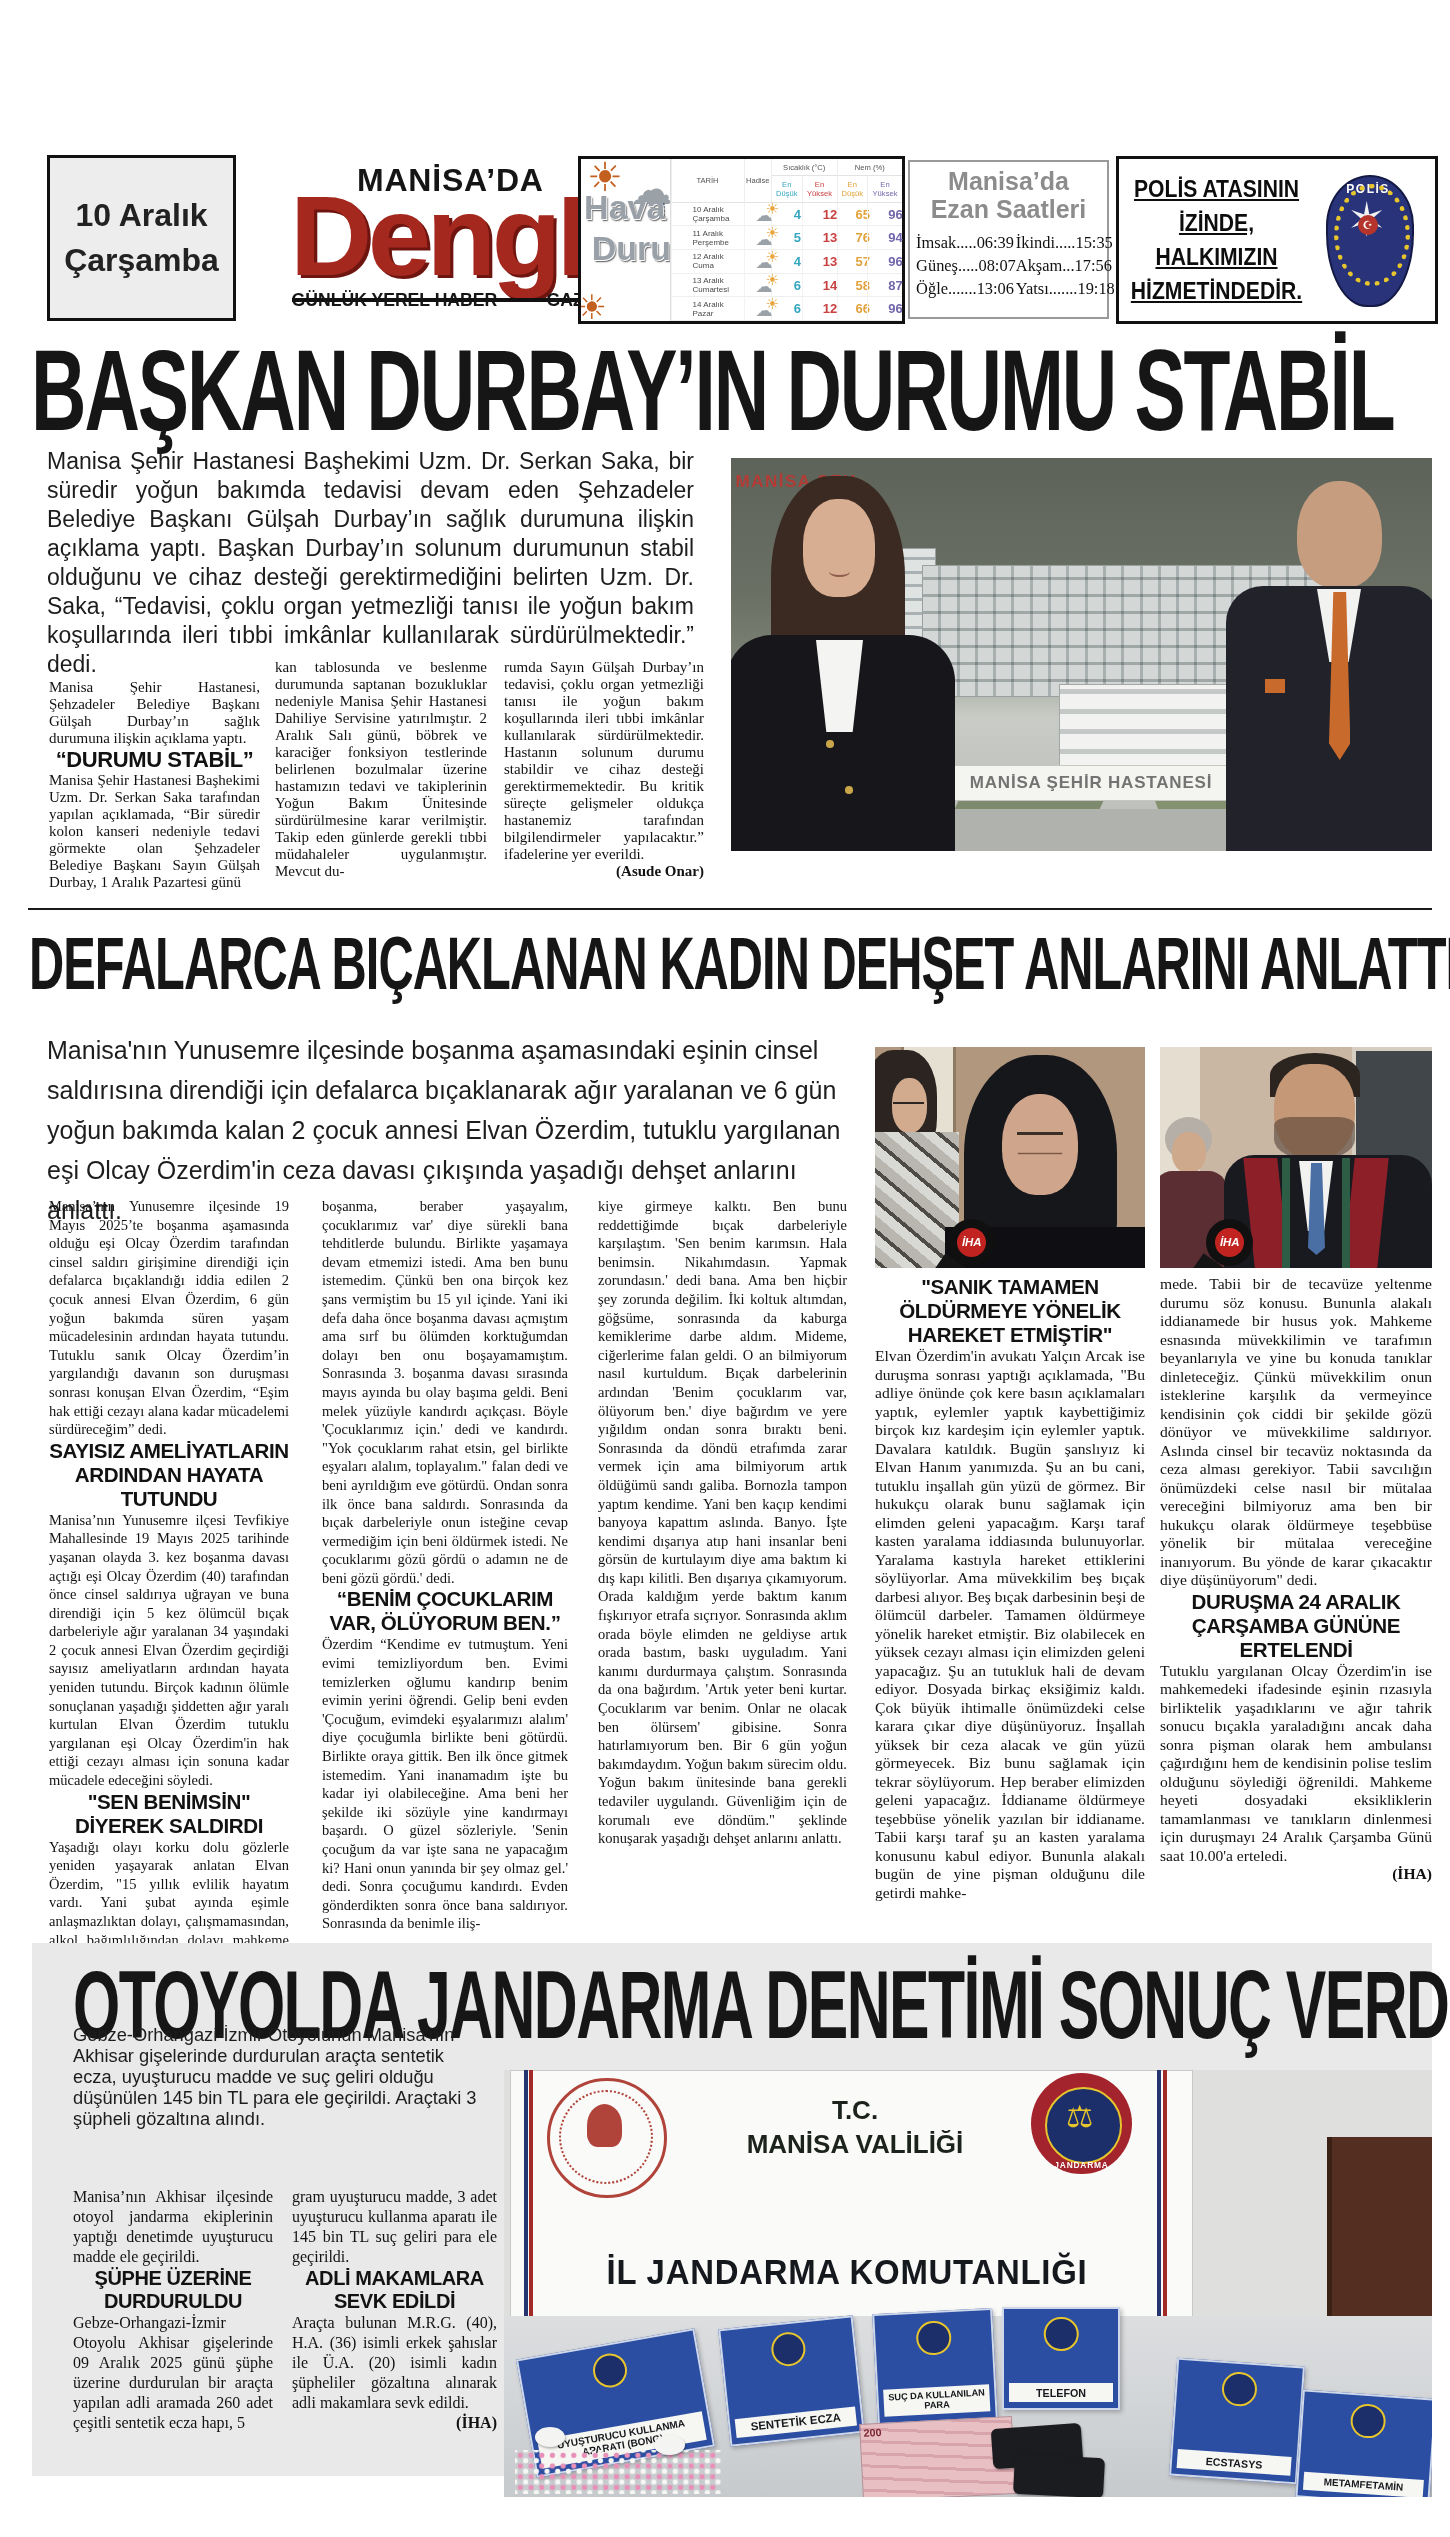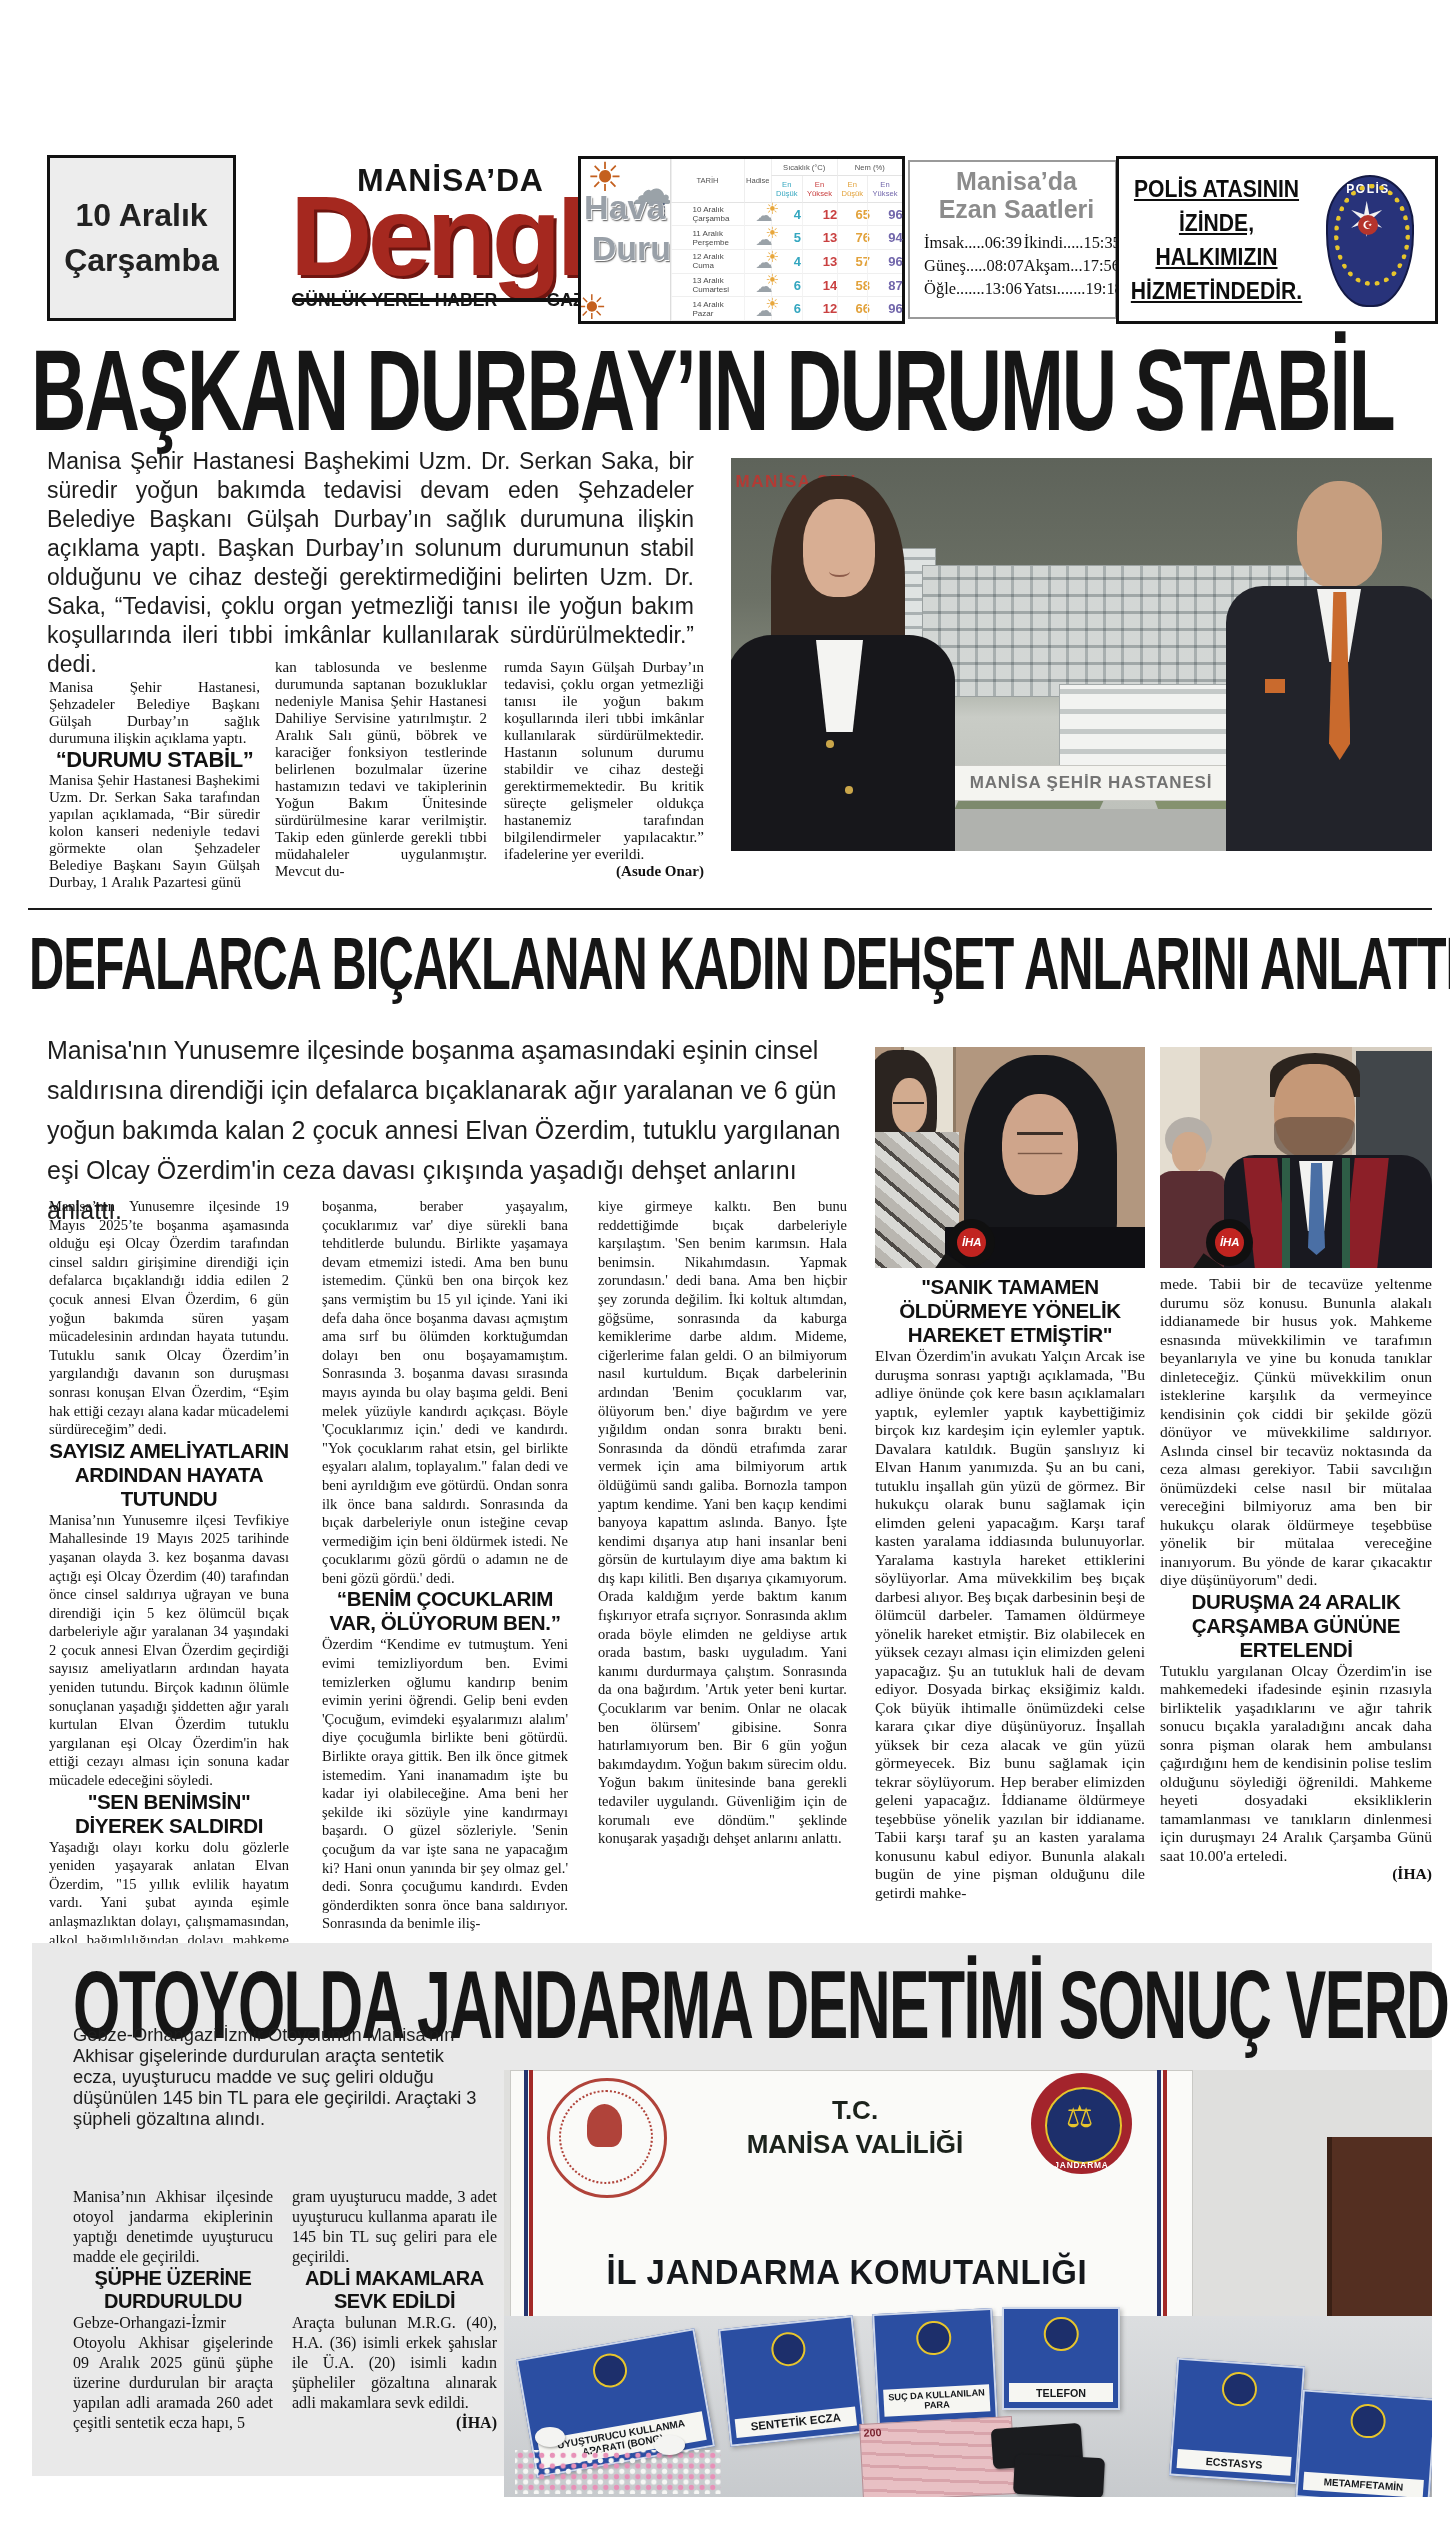--- a/index.html
+++ b/index.html
@@ -39,21 +39,21 @@
   #wtable .rowc { display:flex; align-items:center; justify-content:center;
                   border-bottom:0.8px solid #efefef; border-left:0.8px solid #f3f3f3;padding-left:21px; }
   #wtable .date { font-size:8px; color:#4a4a4a; }
   #wtable .v { font-size:13px; font-weight:bold; }
   .c-tmin { color:#35a7c0; } .c-tmax { color:#c94040; }
   .c-hmin { color:#e2a23b; } .c-hmax { color:#7166ab; }
   .wicon { position:relative; width:23px; height:18.3px; }
   .wicon .s { position:absolute; left:0; top:-4.6px; font-size:15.3px; color:#e8a73c; }
   .wicon .c { position:absolute; right:-1.5px; top:0px; font-size:17px; color:#9aa2a8; }
   #ezanbox { left:908px; top:160px; width:197px; height:155px; border:2.3px solid #9a9a9a;
-             background:#fff; text-align:center;padding-left:8px; }
+             background:#fff; text-align:center; }
   #ezanbox .t { font-weight:bold; font-size:25px; color:#8c8c8c; line-height:27.5px; margin-top:6.1px; }
   #ezanbox .times { display:grid; grid-template-rows:repeat(3,auto); grid-auto-flow:column;
                     font-family:"Liberation Serif",serif; font-size:16.4px; color:#111;
                     margin:7.6px 6.1px 0 6.1px; text-align:left; line-height:23px; }
   #policebox { left:1116px; top:156px; width:316px; height:162px; border:3.1px solid #111;
                background:#fff; display:flex; align-items:center; }
   #policebox .ptxt { width:195px; text-align:center; font-weight:bold; font-size:24px;
                      line-height:34px; color:#0d0d0d; transform:scaleX(.88); transform-origin:50% 50%; }
   #policebox .ptxt div { text-decoration:underline; }
   #pbadge { position:relative; width:99px; height:137px; margin-left:4.6px; }

